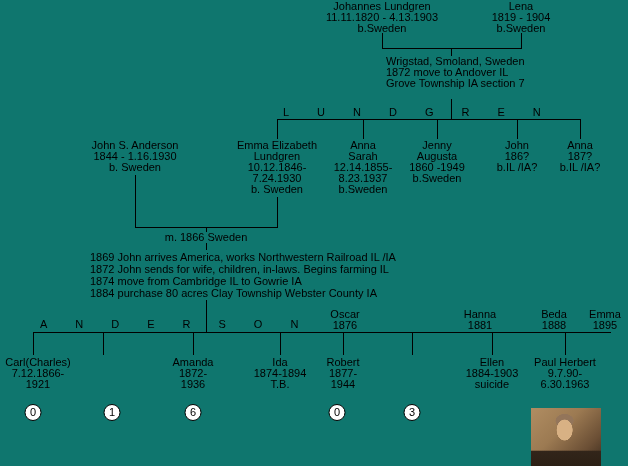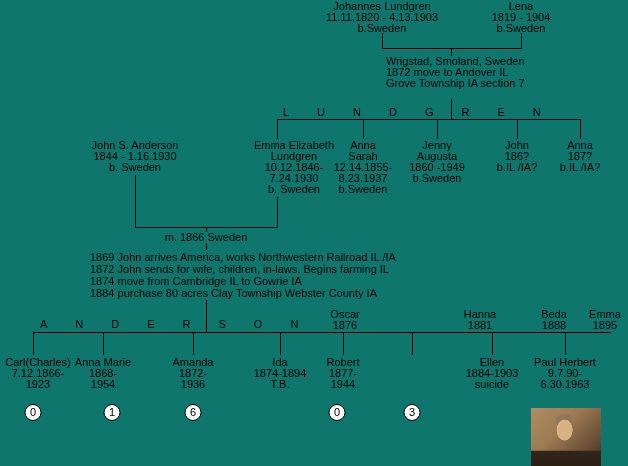--- a/index.html
+++ b/index.html
@@ -66,21 +66,21 @@
   <div class="vline" style="left:437px;top:119px;height:20px"></div>
   <div class="vline" style="left:517px;top:119px;height:20px"></div>
   <div class="vline" style="left:580px;top:119px;height:20px"></div>
 
   <div class="abs center" style="left:135px;top:140px">
     <div>John S. Anderson</div>
     <div>1844 - 1.16.1930</div>
     <div>b. Sweden</div>
   </div>
 
-  <div class="abs center" style="left:294px;top:140px">
+  <div class="abs center" style="left:277px;top:140px">
     <div>Emma Elizabeth</div>
     <div>Lundgren</div>
     <div>10.12.1846-</div>
     <div>7.24.1930</div>
     <div>b. Sweden</div>
   </div>
 
   <div class="abs center" style="left:363px;top:140px">
     <div>Anna</div>
     <div>Sarah</div>
@@ -151,26 +151,21 @@
   <div class="vline" style="left:193px;top:332px;height:23px"></div>
   <div class="vline" style="left:280px;top:332px;height:23px"></div>
   <div class="vline" style="left:343px;top:332px;height:23px"></div>
   <div class="vline" style="left:412px;top:332px;height:23px"></div>
   <div class="vline" style="left:492px;top:332px;height:23px"></div>
   <div class="vline" style="left:565px;top:332px;height:23px"></div>
 
   <div class="abs center" style="left:38px;top:357px">
     <div>Carl(Charles)</div>
     <div>7.12.1866-</div>
-    <div>1923</div>
-  </div>
-  <div class="abs center" style="left:103px;top:357px">
-    <div>Anna Marie</div>
-    <div>1868-</div>
-    <div>1954</div>
+    <div>1921</div>
   </div>
   <div class="abs center" style="left:193px;top:357px">
     <div>Amanda</div>
     <div>1872-</div>
     <div>1936</div>
   </div>
   <div class="abs center" style="left:280px;top:357px">
     <div>Ida</div>
     <div>1874-1894</div>
     <div>T.B.</div>

